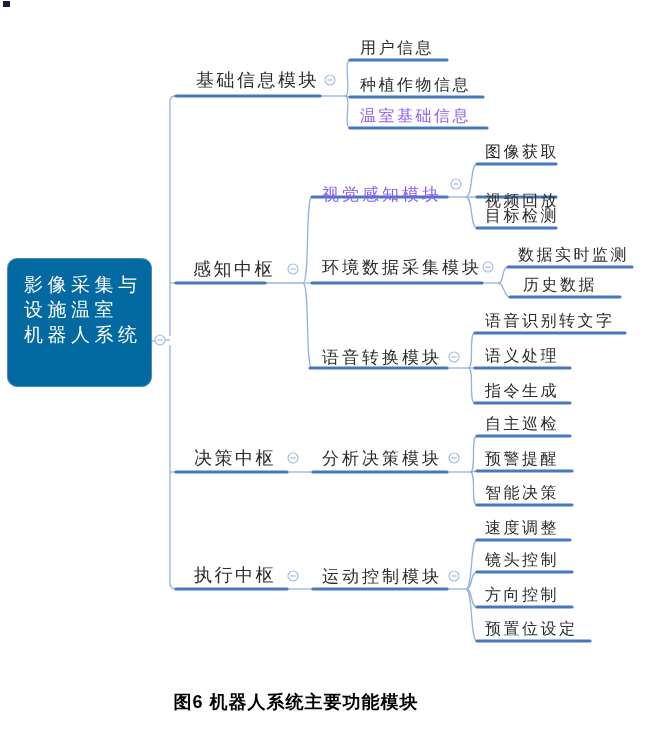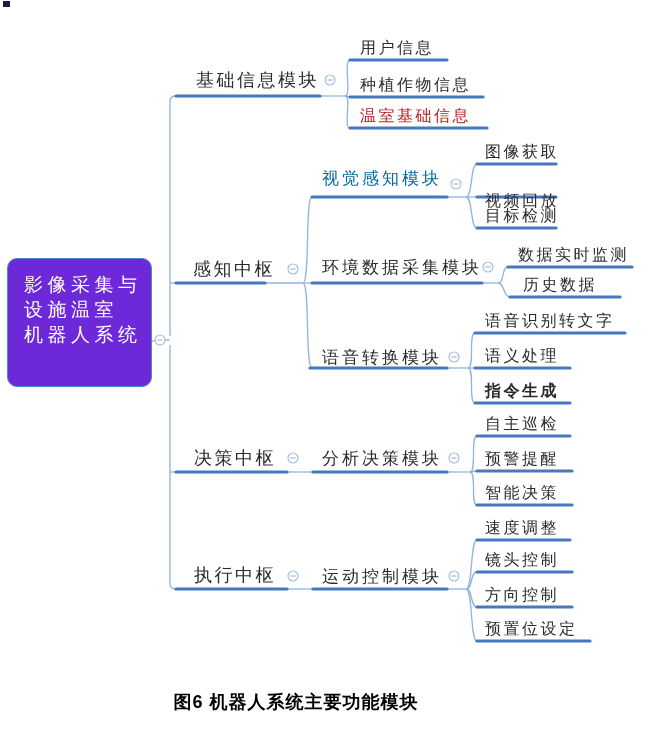--- a/index.html
+++ b/index.html
@@ -119,42 +119,42 @@
       </g>
       <g class="toggle">
         <circle cx="293" cy="576" r="5" fill="#ffffff" stroke="#a4bfe2" stroke-width="1.2"></circle>
         <path d="M290.4,576 L295.6,576" stroke="#a4bfe2" stroke-width="1.3"></path>
       </g>
       <g class="toggle">
         <circle cx="454" cy="576" r="5" fill="#ffffff" stroke="#a4bfe2" stroke-width="1.2"></circle>
         <path d="M451.4,576 L456.6,576" stroke="#a4bfe2" stroke-width="1.3"></path>
       </g>
     </svg>
-  <div id="root-node" class="root-node" style="background: #6d28d9; border: 1px solid rgb(74, 139, 198); color: rgb(255, 255, 255);">
+  <div id="root-node" class="root-node" style="background: #0369a1; border: 1px solid rgb(74, 139, 198); color: rgb(255, 255, 255);">
       <div class="root-line">影像采集与</div>
       <div class="root-line">设施温室</div>
       <div class="root-line">机器人系统</div>
     </div>
   <div id="labels">
       <div class="map-label" style="left: 196px; top: 70px; font-size: 18px; letter-spacing: 2.5px; color: rgb(43, 43, 43);">基础信息模块</div>
       <div class="map-label" style="left: 360px; top: 39px; font-size: 16px; letter-spacing: 2.5px; color: rgb(43, 43, 43);">用户信息</div>
       <div class="map-label" style="left: 360px; top: 76px; font-size: 16px; letter-spacing: 2.5px; color: rgb(43, 43, 43);">种植作物信息</div>
-      <div class="map-label" style="left: 360px; top: 107px; font-size: 16px; letter-spacing: 2.5px; color: #b91c1c;">温室基础信息</div>
+      <div class="map-label" style="left: 360px; top: 107px; font-size: 16px; letter-spacing: 2.5px; color: #8b5cf6;">温室基础信息</div>
       <div class="map-label" style="left: 193px; top: 259px; font-size: 18px; letter-spacing: 2.5px; color: rgb(43, 43, 43);">感知中枢</div>
-      <div class="map-label" style="left: 322px; top: 169px; font-size: 17px; letter-spacing: 3px; color: #0369a1;">视觉感知模块</div>
+      <div class="map-label" style="left: 322px; top: 185px; font-size: 17px; letter-spacing: 3px; color: #8b5cf6;">视觉感知模块</div>
       <div class="map-label" style="left: 485px; top: 143px; font-size: 16px; letter-spacing: 2.5px; color: rgb(43, 43, 43); text-align: right;">图像获取</div>
       <div class="map-label" style="left: 485px; top: 192px; font-size: 16px; letter-spacing: 2.5px; color: rgb(43, 43, 43);">视频回放</div>
       <div class="map-label" style="left: 485px; top: 207px; font-size: 16px; letter-spacing: 2.5px; color: rgb(43, 43, 43);">目标检测</div>
       <div class="map-label" style="left: 322px; top: 258px; font-size: 17px; letter-spacing: 3px; color: rgb(43, 43, 43);">环境数据采集模块</div>
       <div class="map-label" style="left: 518px; top: 246px; font-size: 16px; letter-spacing: 2.5px; color: rgb(43, 43, 43); text-align: right;">数据实时监测</div>
       <div class="map-label" style="left: 523px; top: 276px; font-size: 16px; letter-spacing: 2.5px; color: rgb(43, 43, 43);">历史数据</div>
       <div class="map-label" style="left: 322px; top: 348px; font-size: 17px; letter-spacing: 3px; color: rgb(43, 43, 43);">语音转换模块</div>
       <div class="map-label" style="left: 485px; top: 312px; font-size: 16px; letter-spacing: 2.5px; color: rgb(43, 43, 43);">语音识别转文字</div>
       <div class="map-label" style="left: 485px; top: 347px; font-size: 16px; letter-spacing: 2.5px; color: rgb(43, 43, 43);">语义处理</div>
-      <div class="map-label" style="left: 485px; top: 382px; font-size: 16px; letter-spacing: 2.5px; color: rgb(43, 43, 43); font-weight: bold;">指令生成</div>
+      <div class="map-label" style="left: 485px; top: 382px; font-size: 16px; letter-spacing: 2.5px; color: rgb(43, 43, 43);">指令生成</div>
       <div class="map-label" style="left: 194px; top: 448px; font-size: 18px; letter-spacing: 2.5px; color: rgb(43, 43, 43);">决策中枢</div>
       <div class="map-label" style="left: 322px; top: 449px; font-size: 17px; letter-spacing: 3px; color: rgb(43, 43, 43);">分析决策模块</div>
       <div class="map-label" style="left: 485px; top: 415px; font-size: 16px; letter-spacing: 2.5px; color: rgb(43, 43, 43);">自主巡检</div>
       <div class="map-label" style="left: 485px; top: 450px; font-size: 16px; letter-spacing: 2.5px; color: rgb(43, 43, 43); text-align: right;">预警提醒</div>
       <div class="map-label" style="left: 485px; top: 484px; font-size: 16px; letter-spacing: 2.5px; color: rgb(43, 43, 43);">智能决策</div>
       <div class="map-label" style="left: 194px; top: 565px; font-size: 18px; letter-spacing: 2.5px; color: rgb(43, 43, 43);">执行中枢</div>
       <div class="map-label" style="left: 322px; top: 567px; font-size: 17px; letter-spacing: 3px; color: rgb(43, 43, 43);">运动控制模块</div>
       <div class="map-label" style="left: 485px; top: 519px; font-size: 16px; letter-spacing: 2.5px; color: rgb(43, 43, 43);">速度调整</div>
       <div class="map-label" style="left: 485px; top: 551px; font-size: 16px; letter-spacing: 2.5px; color: rgb(43, 43, 43);">镜头控制</div>
       <div class="map-label" style="left: 485px; top: 586px; font-size: 16px; letter-spacing: 2.5px; color: rgb(43, 43, 43);">方向控制</div>

